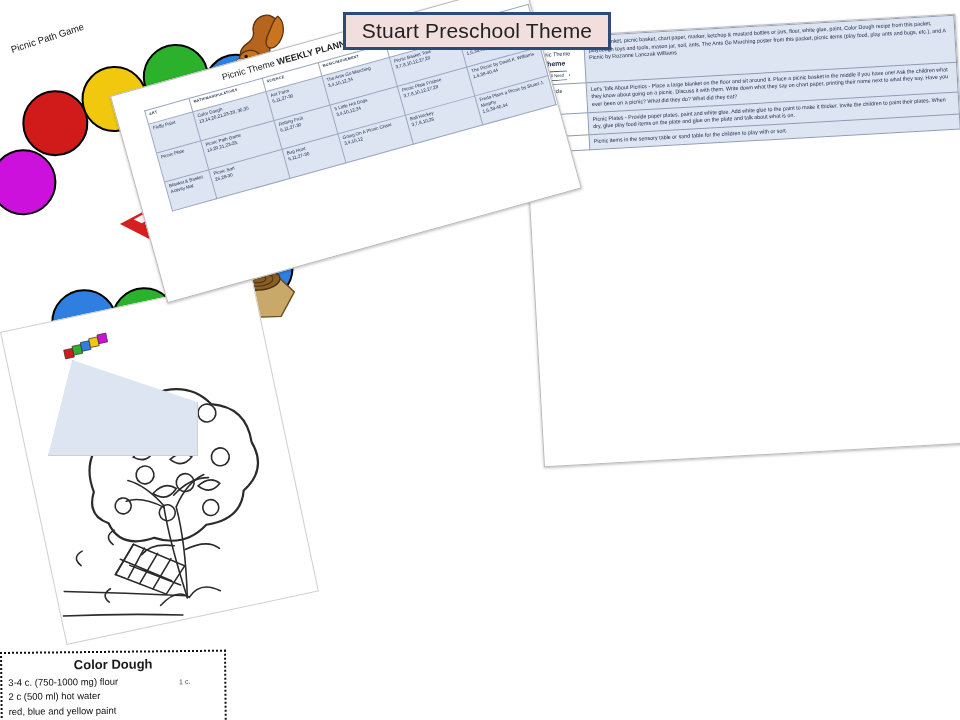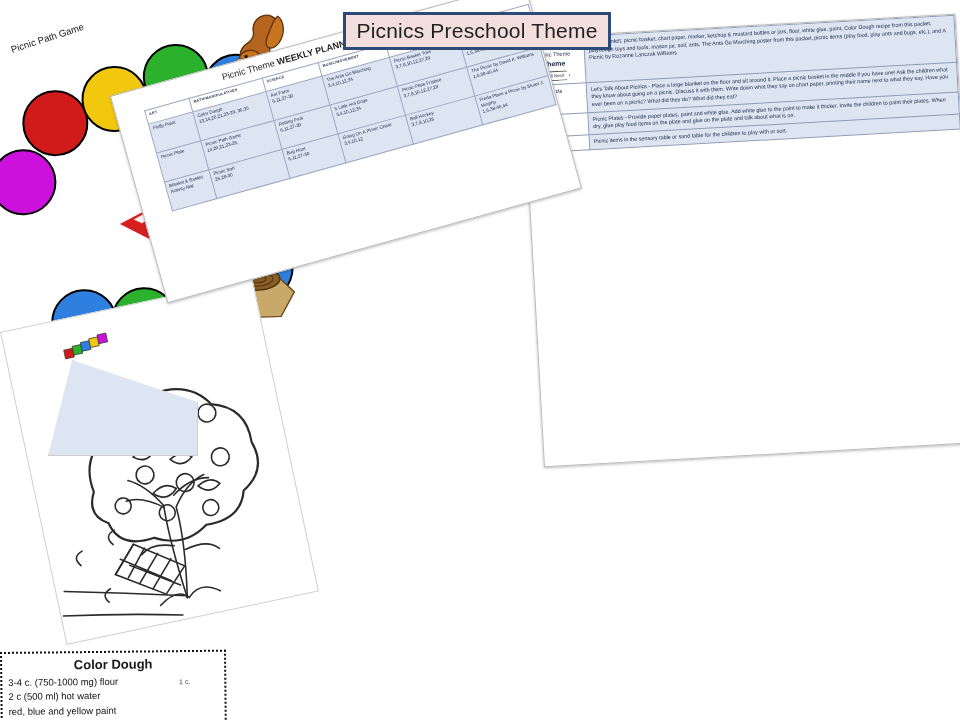--- a/index.html
+++ b/index.html
@@ -347,16 +347,16 @@
         <circle cx="80" cy="36" r="5" fill="#ef7a21"></circle>
           <circle cx="110" cy="36" r="5" fill="#ef7a21"></circle>
         <circle cx="90" cy="41" r="1.6" fill="#15100c"></circle>
           <circle cx="100" cy="41" r="1.6" fill="#15100c"></circle>
         <path d="M89 48 q6 7 12 0z" fill="#fff" stroke="#15100c" stroke-width=".8"></path>
       </g>
     </svg>
   </div>
 
   <div id="title-banner">
-    <span class="t">Picnics Preschool Theme</span>
+    <span class="t">Stuart Preschool Theme</span>
   </div>
 
 </div>
 
 </body></html>

